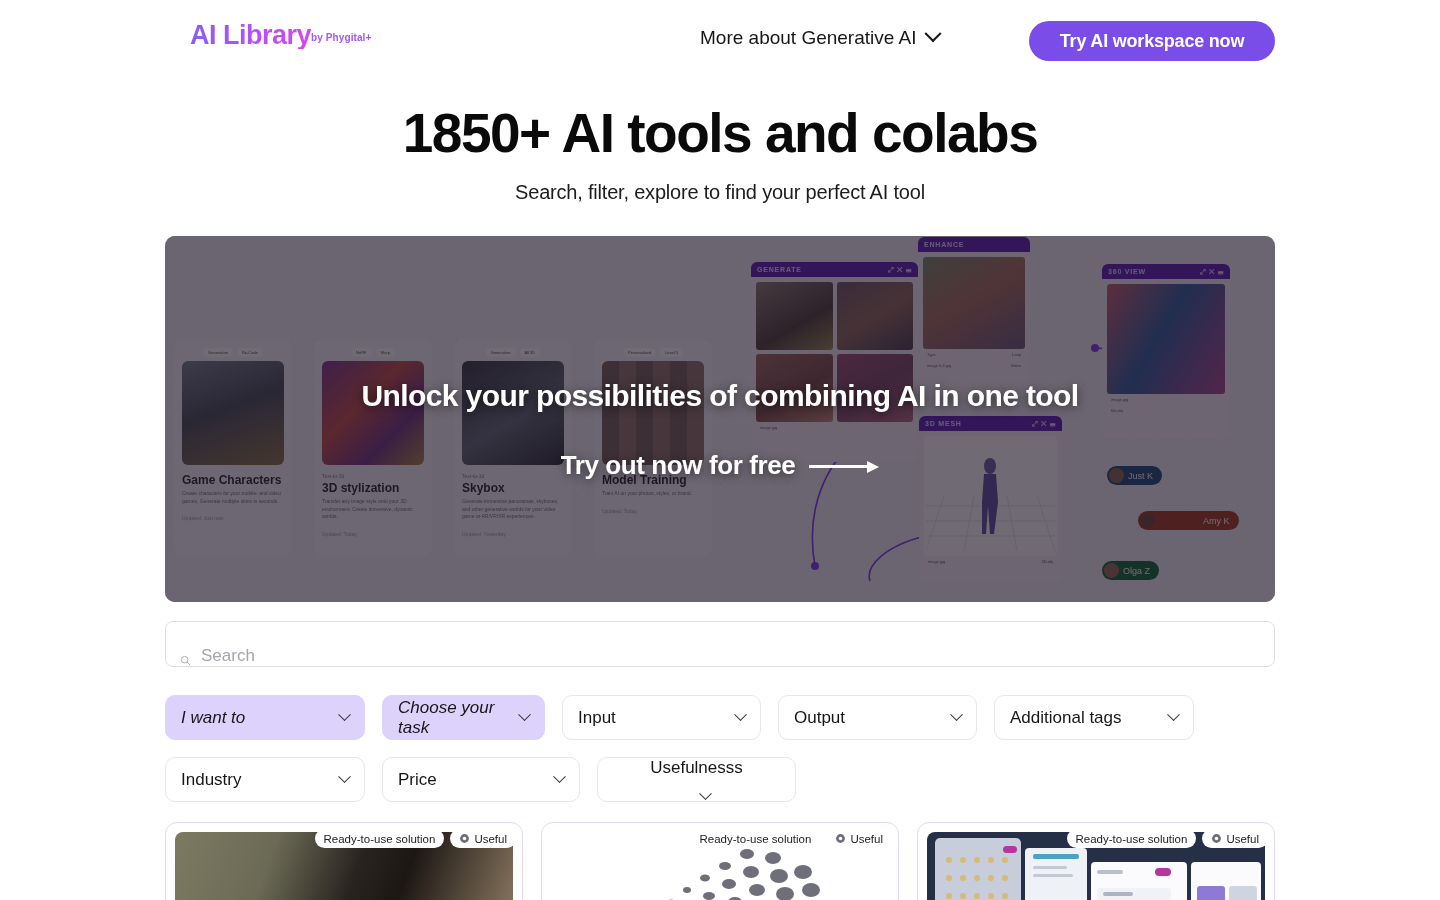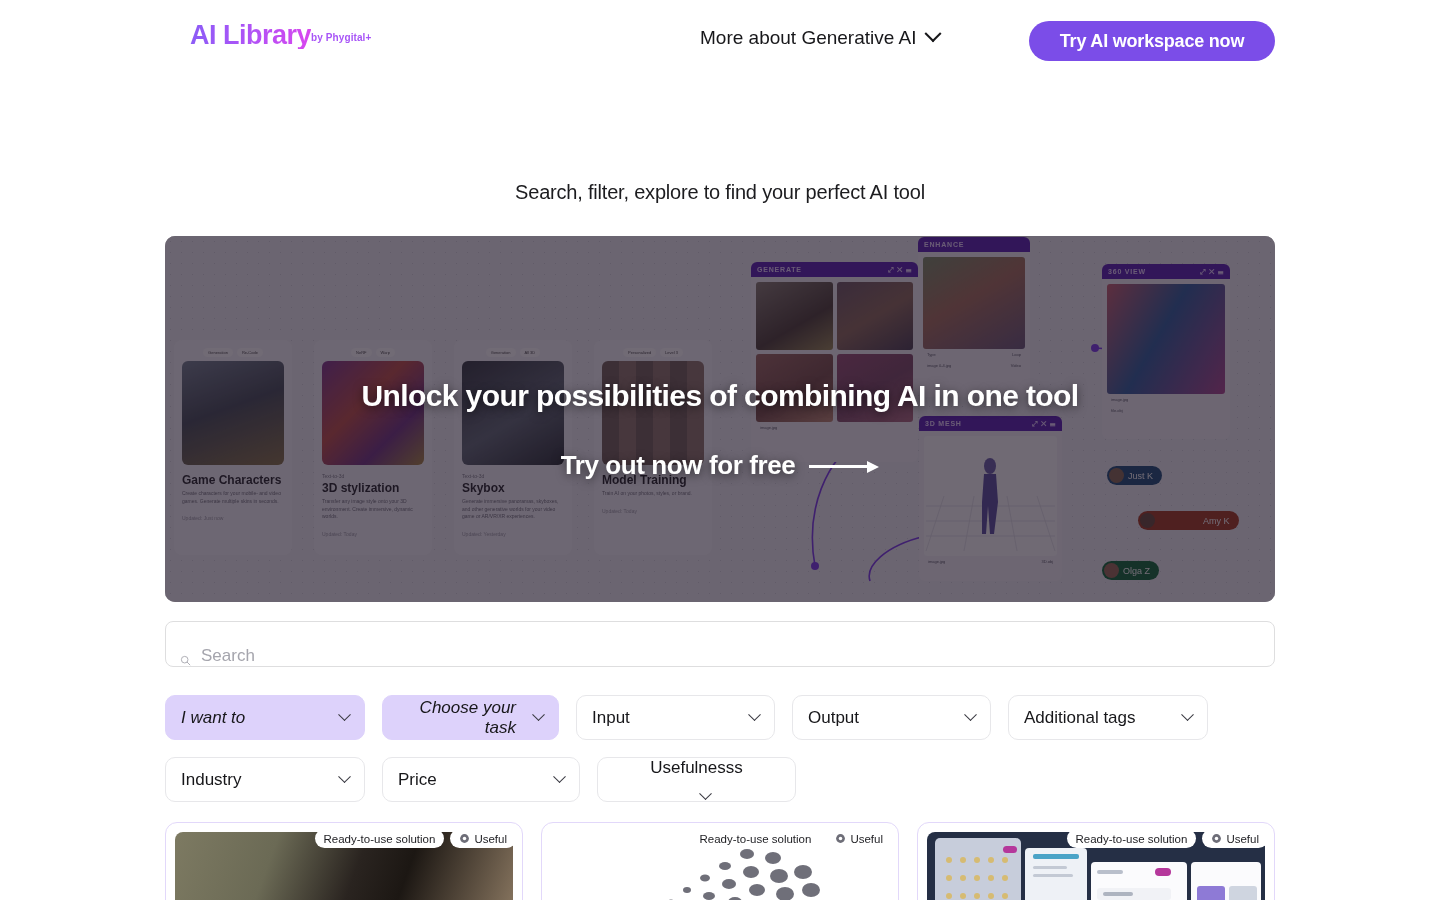--- a/index.html
+++ b/index.html
@@ -187,20 +187,21 @@
     </div>
 
     <div class="nav-drop">
       <span class="nav-drop-label">More about Generative AI</span>
       <span class="chev"></span>
     </div>
 
     <button class="cta-btn">Try AI workspace now</button>
   </div>
 
+  <div class="hero-title">1850+ AI tools and colabs</div>
   <div class="hero-sub">Search, filter, explore to find your perfect AI tool</div>
 
   <div class="banner">
     <div class="banner-bg">
       <div class="dots"></div>
 
       <div class="tcard" style="left:9px;">
         <div class="pill-row">
           <span class="mini-pill">Generation</span>
           <span class="mini-pill">Re-Code</span>
@@ -363,21 +364,21 @@
     </svg>
     <input class="search-input" type="text" placeholder="Search" style="">
   </div>
 
   <div class="filters">
     <div class="filter-row">
       <div class="filter active" style="width:200px;">
         <span>I want to</span>
         <span class="fchev"></span>
       </div>
-      <div class="filter active" style="width:177px;text-align:right;">
+      <div class="filter active" style="width:163px;">
         <span>Choose your task</span>
         <span class="fchev"></span>
       </div>
       <div class="filter" style="width:199px;">
         <span>Input</span>
         <span class="fchev"></span>
       </div>
       <div class="filter" style="width:199px;">
         <span>Output</span>
         <span class="fchev"></span>

